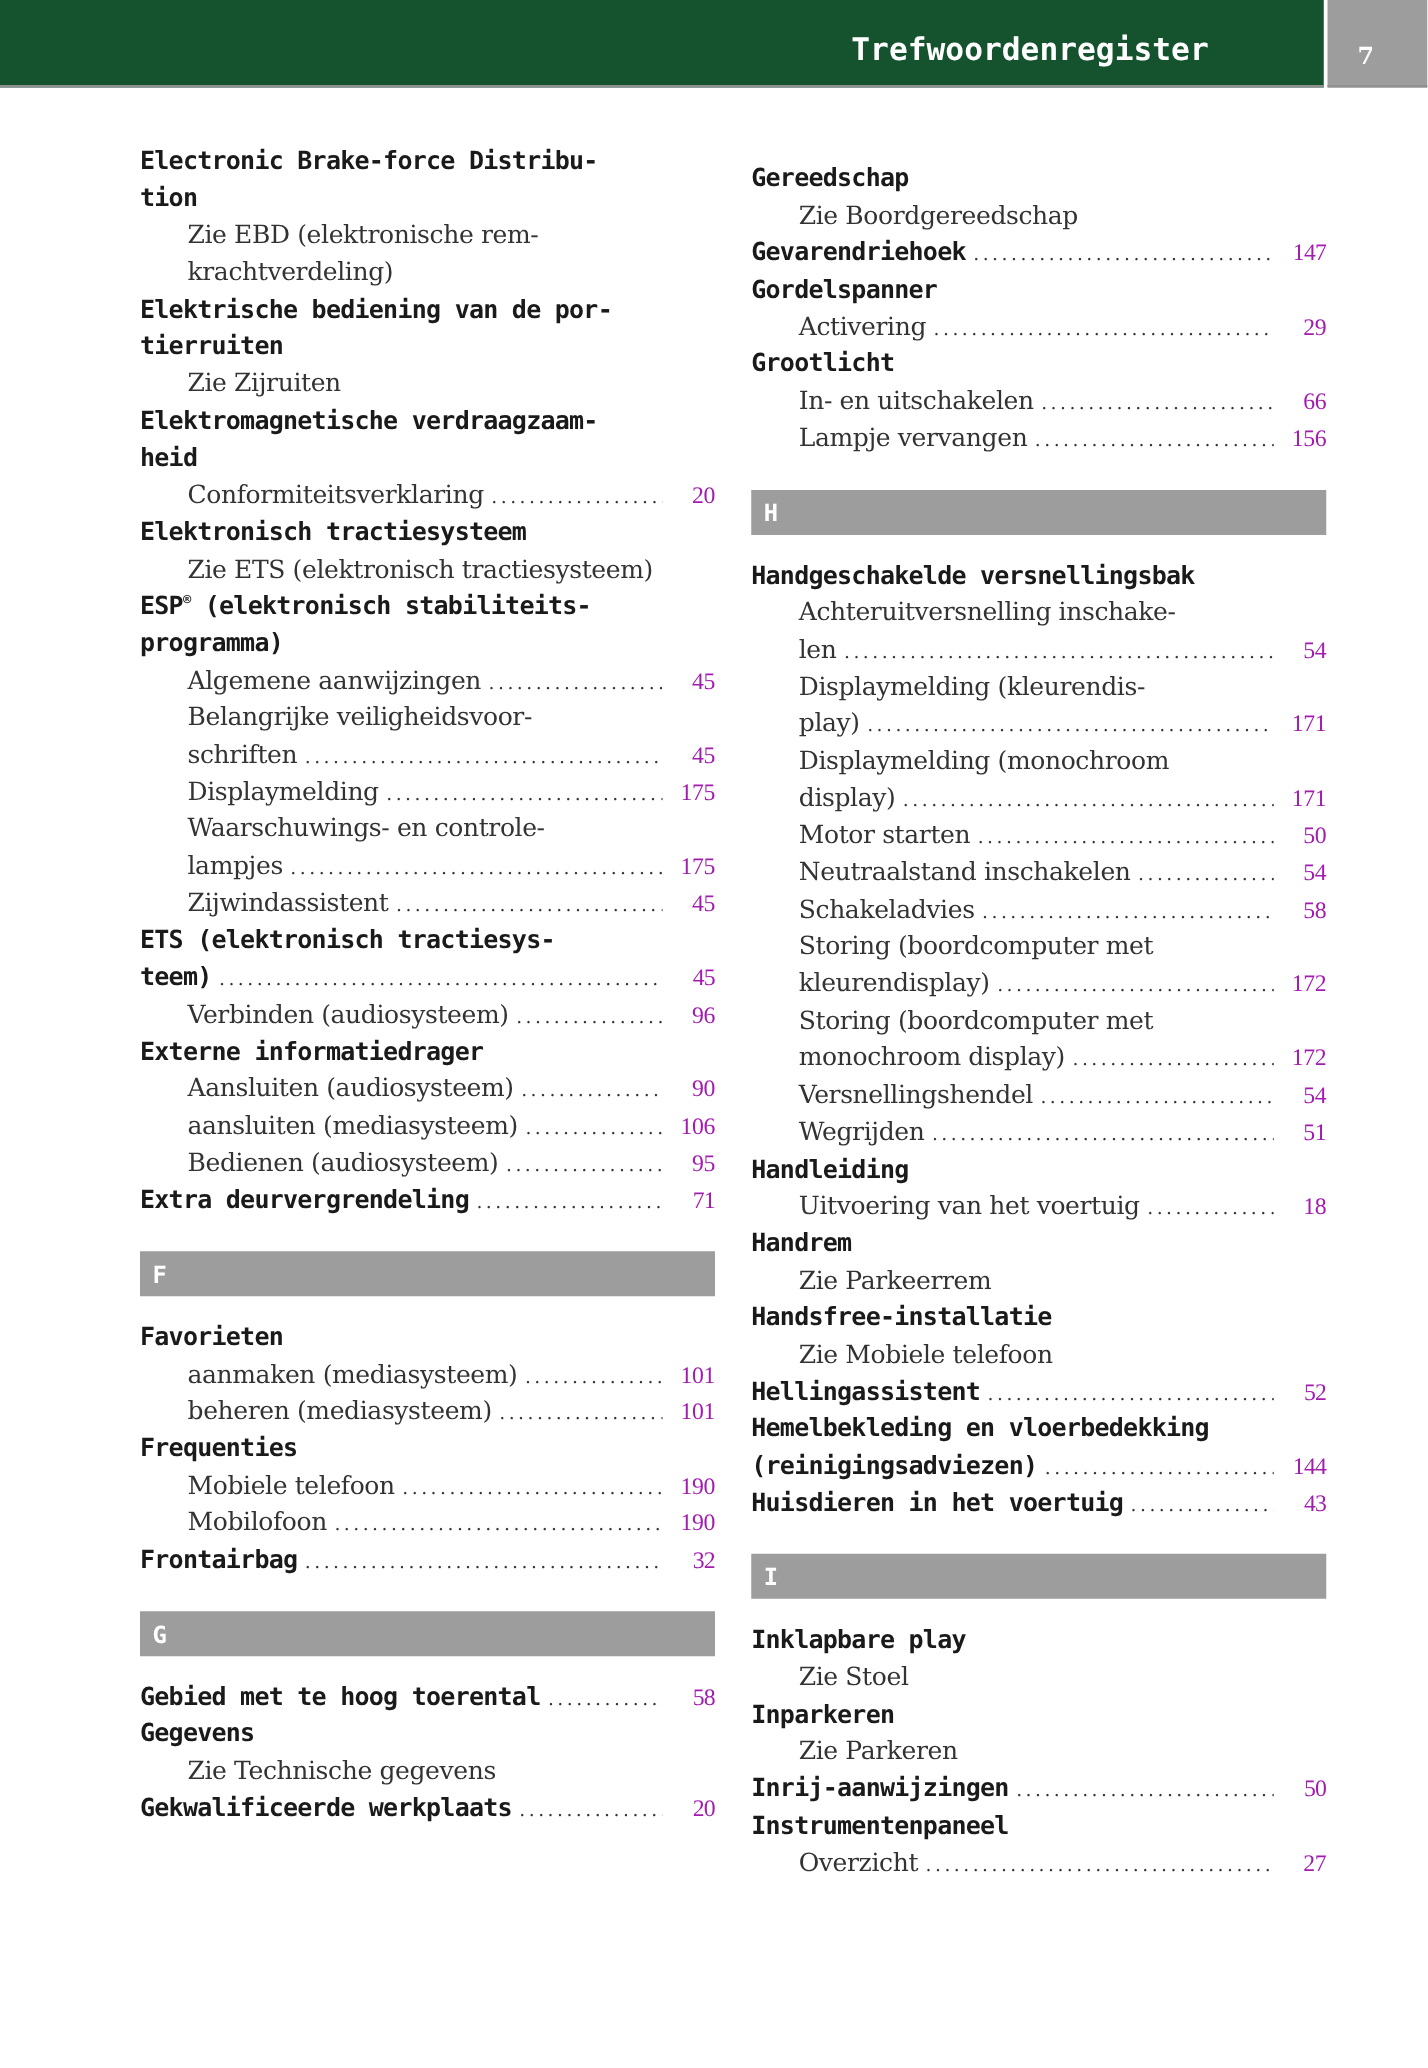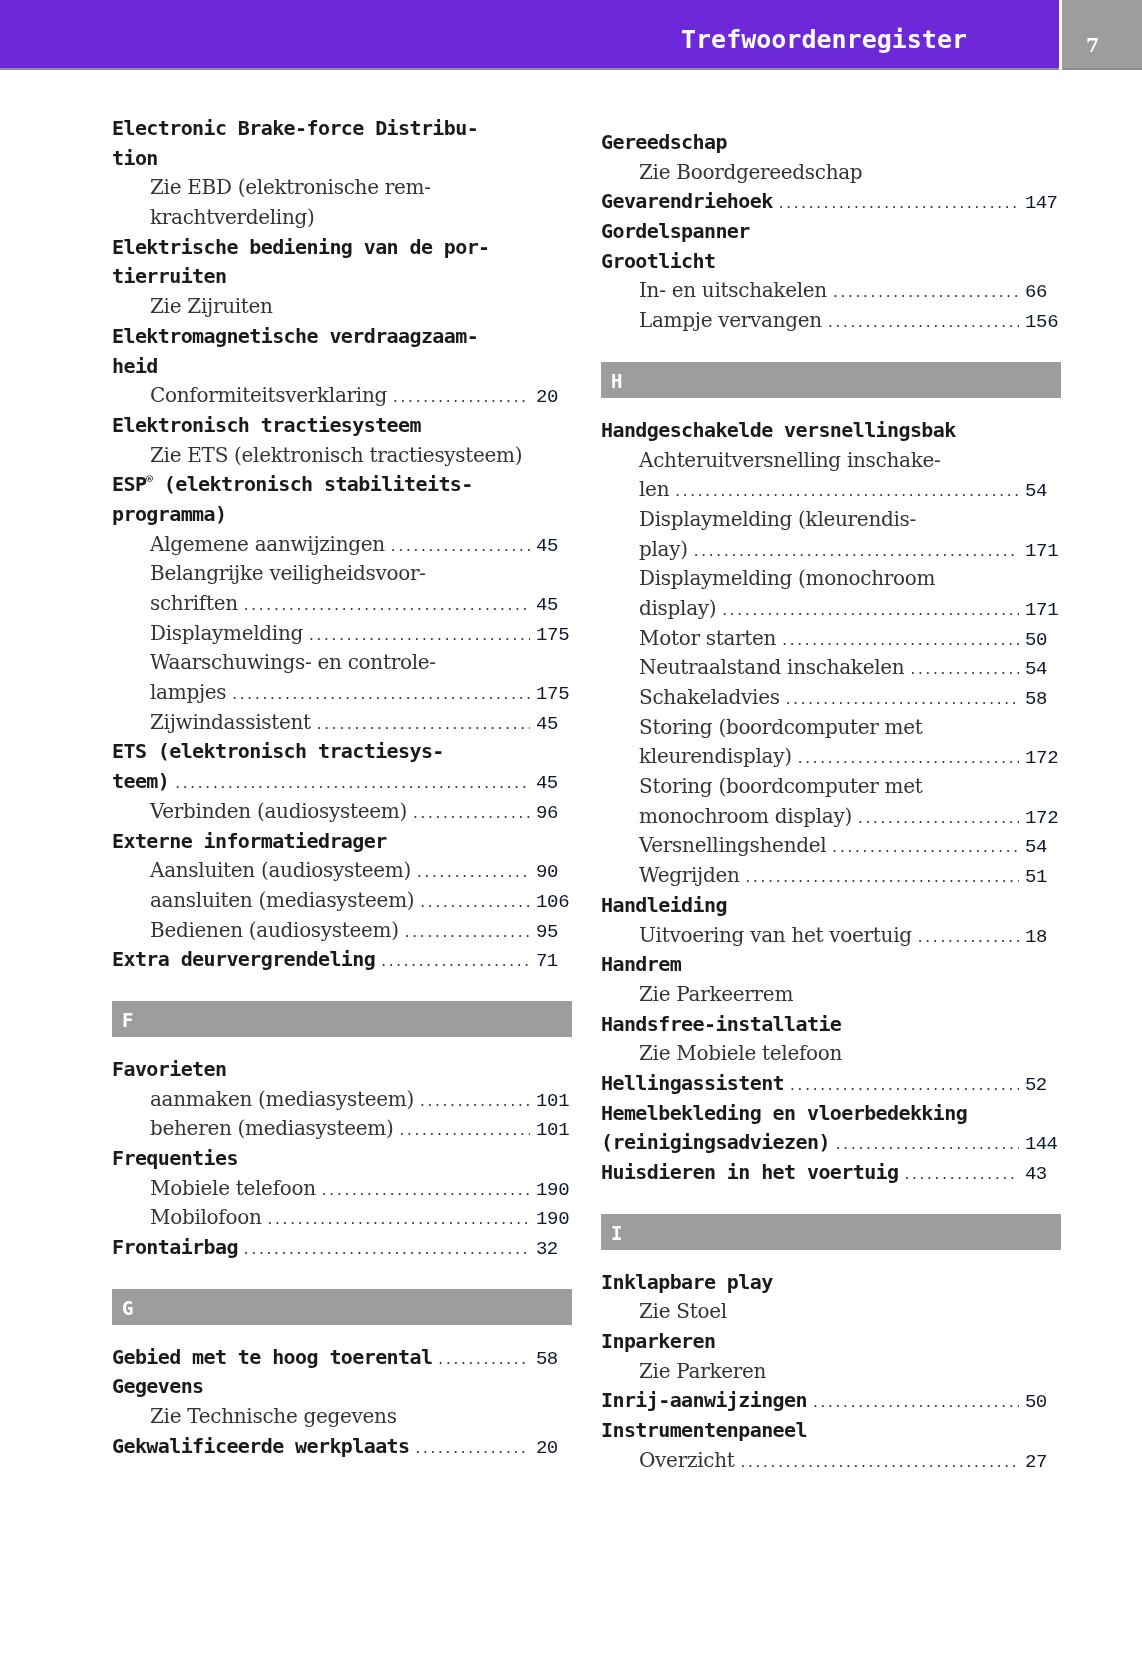--- a/index.html
+++ b/index.html
@@ -1,37 +1,37 @@
 <!DOCTYPE html>
 <html><head>
 <meta charset="utf-8">
 <style>
   html, body { margin: 0; padding: 0; background: #ffffff; }
   body { width: 1142px; height: 1654px; position: relative; overflow: hidden;
          font-family: "DejaVu Serif", "Liberation Serif", serif; color: #1a1a1a; }
-  .header-bar { position: absolute; left: 0; top: 0; width: 1059px; height: 68px; background: #6d28d9;
+  .header-bar { position: absolute; left: 0; top: 0; width: 1059px; height: 68px; background: #14532d;
                 border-bottom: 2px solid #8f8f8f; }
   .header-title { position: absolute; right: 92px; top: 25px; height: 40px; color: #ffffff;
                   font-family: "DejaVu Sans Mono", "Liberation Mono", monospace; font-weight: bold; font-size: 25px; }
   .page-box { position: absolute; left: 1062px; top: 0; width: 80px; height: 68px; background: #9d9d9d;
               border-bottom: 2px solid #8f8f8f; }
   .page-num { position: absolute; left: 24px; top: 34px; color: #fff; font-weight: bold; font-size: 19px;
               font-family: "DejaVu Serif", serif; }
   .col { position: absolute; top: 114px; }
   .col.left { left: 112px; width: 460px; }
   .col.right { left: 601px; width: 460px; margin-top: 14px; }
   .line { height: 29.7px; line-height: 29.7px; font-size: 20px; white-space: nowrap; position: relative; }
   .main { font-family: "DejaVu Sans Mono", "Liberation Mono", monospace; font-weight: bold; font-size: 20px; letter-spacing: -0.6px; }
   .sub { padding-left: 38px; font-family: "DejaVu Serif", "Liberation Serif", serif; font-weight: 300; color: #333; font-size: 20px; letter-spacing: -0.3px; }
   .entry { display: flex; align-items: baseline; }
   .entry .txt { flex: 0 0 auto; }
   .entry .dots { flex: 1 1 auto; overflow: hidden; margin: 0 6px 0 6px; color: #333; font-weight: normal;
                  font-family: "DejaVu Serif", serif; letter-spacing: 3px; font-size: 15px; }
   .entry .dots::before { content: ". . . . . . . . . . . . . . . . . . . . . . . . . . . . . . . . . . . . . . . . . . . . . . . . . . . . . . . . . . . . . . . . . . . . . . . . . . . . . . . . . . ."; letter-spacing: -1px; }
-  .entry .pg { flex: 0 0 auto; font-family: Liberation Mono, monospace; font-weight: 300; color: #0f172a; text-align: left; min-width: 36px; font-size: 19px; }
+  .entry .pg { flex: 0 0 auto; font-family: Liberation Serif, serif; font-weight: 300; color: #a21caf; text-align: right; min-width: 36px; font-size: 19px; }
   .section-bar { height: 36px; background: #9d9d9d; margin: 26px 0 18px 0; color: #fff;
                  font-family: "DejaVu Sans Mono", monospace; font-weight: bold; font-size: 19px; line-height: 38px; padding-left: 10px; }
   sup { font-size: 11px; line-height: 0; }
 </style>
 </head>
 <body>
 
 <div class="header-bar">
   <div class="header-title">Trefwoordenregister</div>
 </div>
@@ -169,20 +169,25 @@
 <div class="col right">
   <div>
       <div class="line main"><span class="txt"><span>Gereedschap</span></span></div>
       <div class="line sub"><span class="txt"><span>Zie Boordgereedschap</span></span></div>
       <div class="line main entry">
         <span class="txt"><span>Gevarendriehoek</span></span>
         <span class="dots"></span>
         <span class="pg">147</span>
       </div>
       <div class="line main"><span class="txt"><span>Gordelspanner</span></span></div>
+      <div class="line sub entry">
+        <span class="txt"><span>Activering</span></span>
+        <span class="dots"></span>
+        <span class="pg">29</span>
+      </div>
       <div class="line main"><span class="txt"><span>Grootlicht</span></span></div>
       <div class="line sub entry">
         <span class="txt"><span>In- en uitschakelen</span></span>
         <span class="dots"></span>
         <span class="pg">66</span>
       </div>
       <div class="line sub entry">
         <span class="txt"><span>Lampje vervangen</span></span>
         <span class="dots"></span>
         <span class="pg">156</span>

